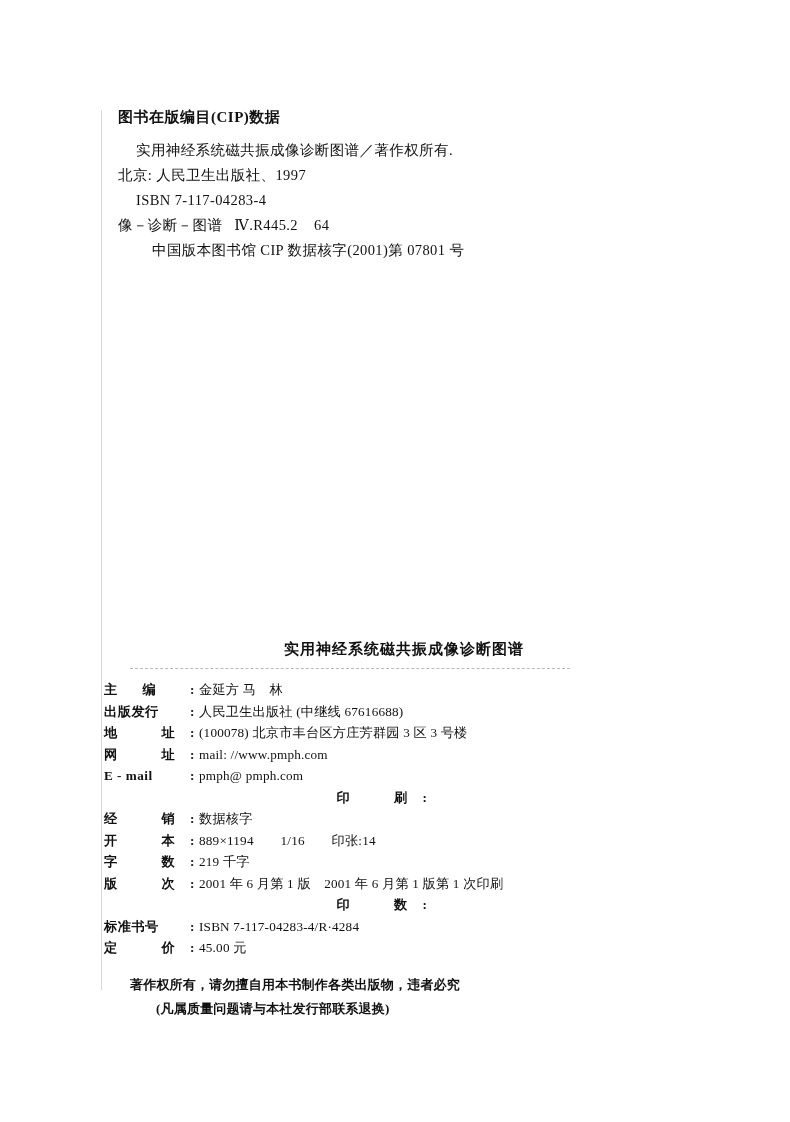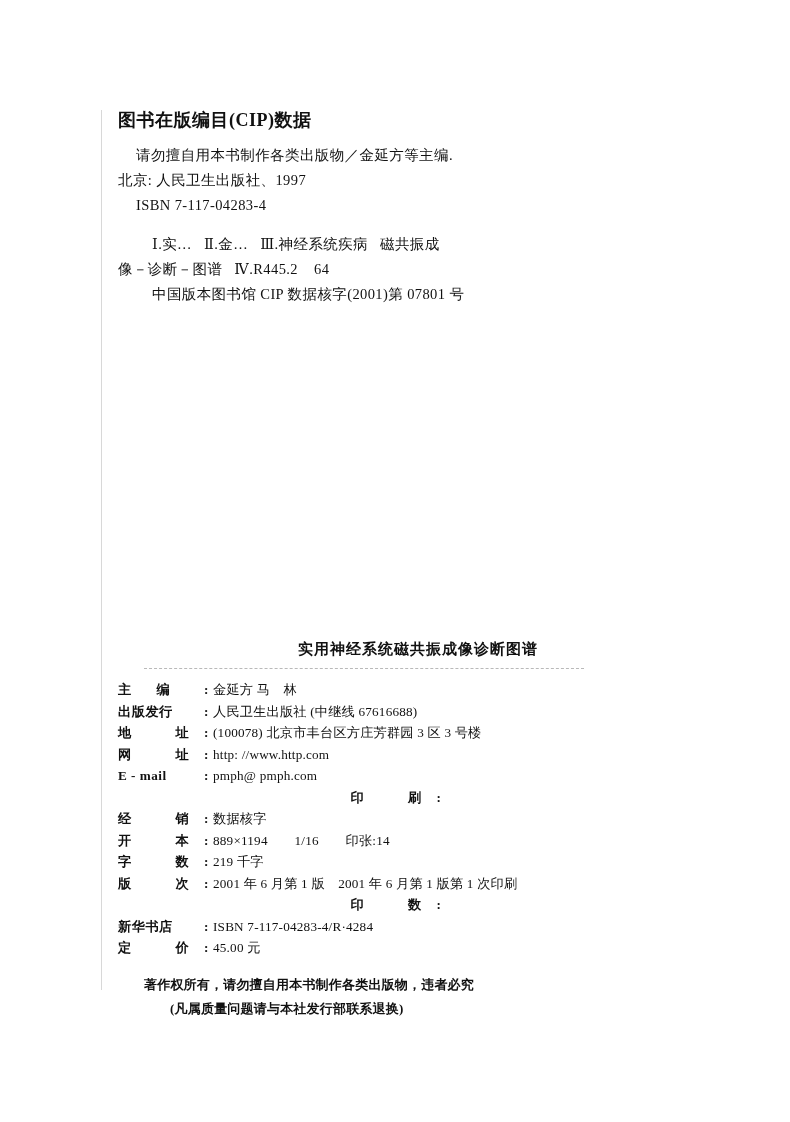--- a/index.html
+++ b/index.html
@@ -29,39 +29,39 @@
 
   
   .cip-block {
     position: absolute;
     left: 118px;
     top: 108px;
     width: 560px;
   }
   .cip-title {
     font-weight: bold;
-    font-size: 18px;
+    font-size: 15px;
     letter-spacing: 0.5px;
     margin-bottom: 11px;
   }
   .cip-line {
     font-size: 14.5px;
     line-height: 25px;
     letter-spacing: 0.4px;
     white-space: pre-wrap;
   }
   .indent-1 { text-indent: 18px; }
   .indent-2 { text-indent: 34px; }
   .gap-top { margin-top: 14px; }
   .gap-top-2 { margin-top: 0; }
 
   
   .colophon {
     position: absolute;
-    left: 118px;
+    left: 104px;
     top: 640px;
     width: 560px;
   }
   .colo-title {
     text-align: center;
     font-weight: bold;
     font-size: 15px;
     letter-spacing: 1px;
     padding-left: 40px;
   }
@@ -108,24 +108,23 @@
 </style>
 </head>
 <body>
 
 <div class="page">
 
   <div class="scan-line"></div>
 
   <div class="cip-block">
     <div class="cip-title">图书在版编目(CIP)数据</div>
-    <div class="cip-line indent-1">请勿擅自用本书制作各类出版物／金延方等主编.</div>
+    <div class="cip-line indent-1">实用神经系统磁共振成像诊断图谱／著作权所有.</div>
     <div class="cip-line">北京: 人民卫生出版社、1997</div>
     <div class="cip-line indent-1">ISBN 7-117-04283-4</div>
-    <div class="cip-line indent-2 gap-top">Ⅰ.实…   Ⅱ.金…   Ⅲ.神经系统疾病   磁共振成</div>
     <div class="cip-line">像－诊断－图谱   Ⅳ.R445.2    64</div>
     <div class="cip-line indent-2 gap-top-2">中国版本图书馆 CIP 数据核字(2001)第 07801 号</div>
   </div>
 
   <div class="colophon">
     <div class="colo-title">实用神经系统磁共振成像诊断图谱</div>
     <div class="dashed-rule"></div>
 
     <div class="colo-row">
       <span class="colo-key">主　编</span>
@@ -138,21 +137,21 @@
       <span class="colo-val">人民卫生出版社 (中继线 67616688)</span>
     </div>
     <div class="colo-row">
       <span class="colo-key">地　　址</span>
       <span class="colo-colon">:</span>
       <span class="colo-val">(100078) 北京市丰台区方庄芳群园 3 区 3 号楼</span>
     </div>
     <div class="colo-row">
       <span class="colo-key">网　　址</span>
       <span class="colo-colon">:</span>
-      <span class="colo-val">http: //www.http.com</span>
+      <span class="colo-val">mail: //www.pmph.com</span>
     </div>
     <div class="colo-row">
       <span class="colo-key narrow">E - mail</span>
       <span class="colo-colon">:</span>
       <span class="colo-val">pmph@ pmph.com</span>
     </div>
     <div class="colo-row">
       <span class="colo-key">印　　刷</span>
       <span class="colo-colon">:</span>
     </div>
@@ -174,21 +173,21 @@
     <div class="colo-row">
       <span class="colo-key">版　　次</span>
       <span class="colo-colon">:</span>
       <span class="colo-val">2001 年 6 月第 1 版　2001 年 6 月第 1 版第 1 次印刷</span>
     </div>
     <div class="colo-row">
       <span class="colo-key">印　　数</span>
       <span class="colo-colon">:</span>
     </div>
     <div class="colo-row">
-      <span class="colo-key narrow">新华书店</span>
+      <span class="colo-key narrow">标准书号</span>
       <span class="colo-colon">:</span>
       <span class="colo-val">ISBN 7-117-04283-4/R·4284</span>
     </div>
     <div class="colo-row">
       <span class="colo-key">定　　价</span>
       <span class="colo-colon">:</span>
       <span class="colo-val">45.00 元</span>
     </div>
 
     <div class="notice">

